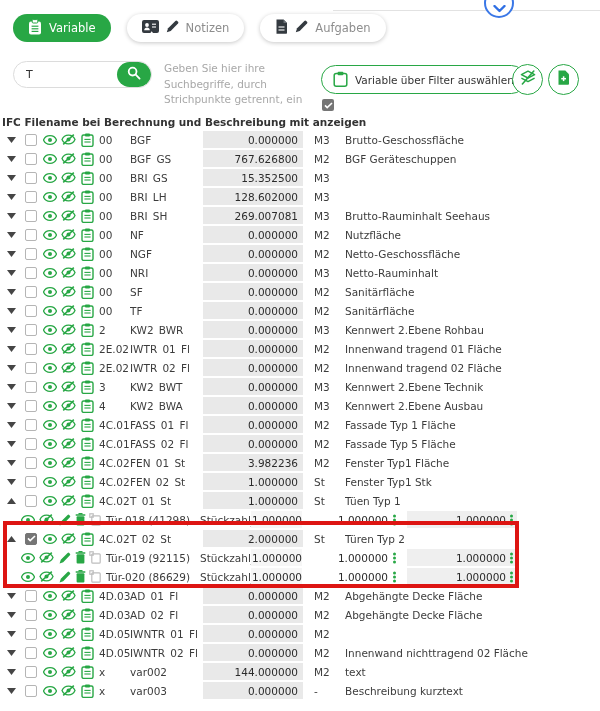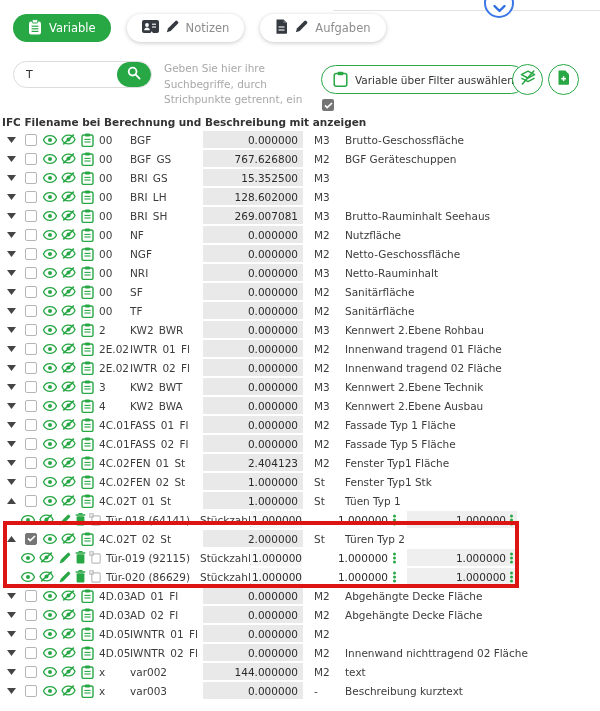--- a/index.html
+++ b/index.html
@@ -972,21 +972,21 @@
           <svg width="13" height="14" viewBox="0 0 13 14">
             <rect x="1" y="2" width="11" height="11.4" rx="1.6" fill="none" stroke="#28a745" stroke-width="1.4"></rect>
             <rect x="4" y="0.4" width="5" height="3" rx="0.9" fill="#28a745"></rect>
             <line x1="3.4" y1="6.4" x2="9.6" y2="6.4" stroke="#28a745" stroke-width="1.1"></line>
             <line x1="3.4" y1="9" x2="9.6" y2="9" stroke="#28a745" stroke-width="1.1"></line>
           </svg>
         </span>
       </span>
     <span class="c col-code">4C.02</span>
     <span class="c col-name">FEN_01_St</span>
-    <span class="col-val">2.404123</span>
+    <span class="col-val">3.982236</span>
     <span class="c col-unit">M2</span>
     <span class="c col-desc">Fenster Typ1 Fläche</span>
   </div>
     <div class="row main">
     <span class="c col-exp">
         <span style="display:flex">
           <svg width="9" height="6" viewBox="0 0 9 6">
             <path d="M0 0h9L4.5 6z" fill="#454545"></path>
           </svg>
         </span>
@@ -1106,21 +1106,21 @@
         </span>
       </span>
     <span class="c s-copy">
         <span style="display:flex">
           <svg width="12" height="13" viewBox="0 0 12 13">
             <rect x="2.8" y="2.8" width="8.4" height="9.4" rx="1" fill="none" stroke="#bdbdbd" stroke-width="1.2"></rect>
             <rect x="0.8" y="0.8" width="3.4" height="3.4" fill="none" stroke="#bdbdbd" stroke-width="1.2"></rect>
           </svg>
         </span>
       </span>
-    <span class="c s-label">Tür-018 (64141)</span>
+    <span class="c s-label">Tür-018 (41298)</span>
     <span class="c s-param">Stückzahl_L</span>
     <span class="s-v1">1.000000</span>
     <span class="s-v2">
         <span>1.000000</span>
         <span style="display:flex">
           <svg width="5" height="12" viewBox="0 0 5 12">
             <circle cx="2.5" cy="2" r="1.5" fill="#28a745"></circle>
             <circle cx="2.5" cy="6" r="1.5" fill="#28a745"></circle>
             <circle cx="2.5" cy="10" r="1.5" fill="#28a745"></circle>
           </svg>

